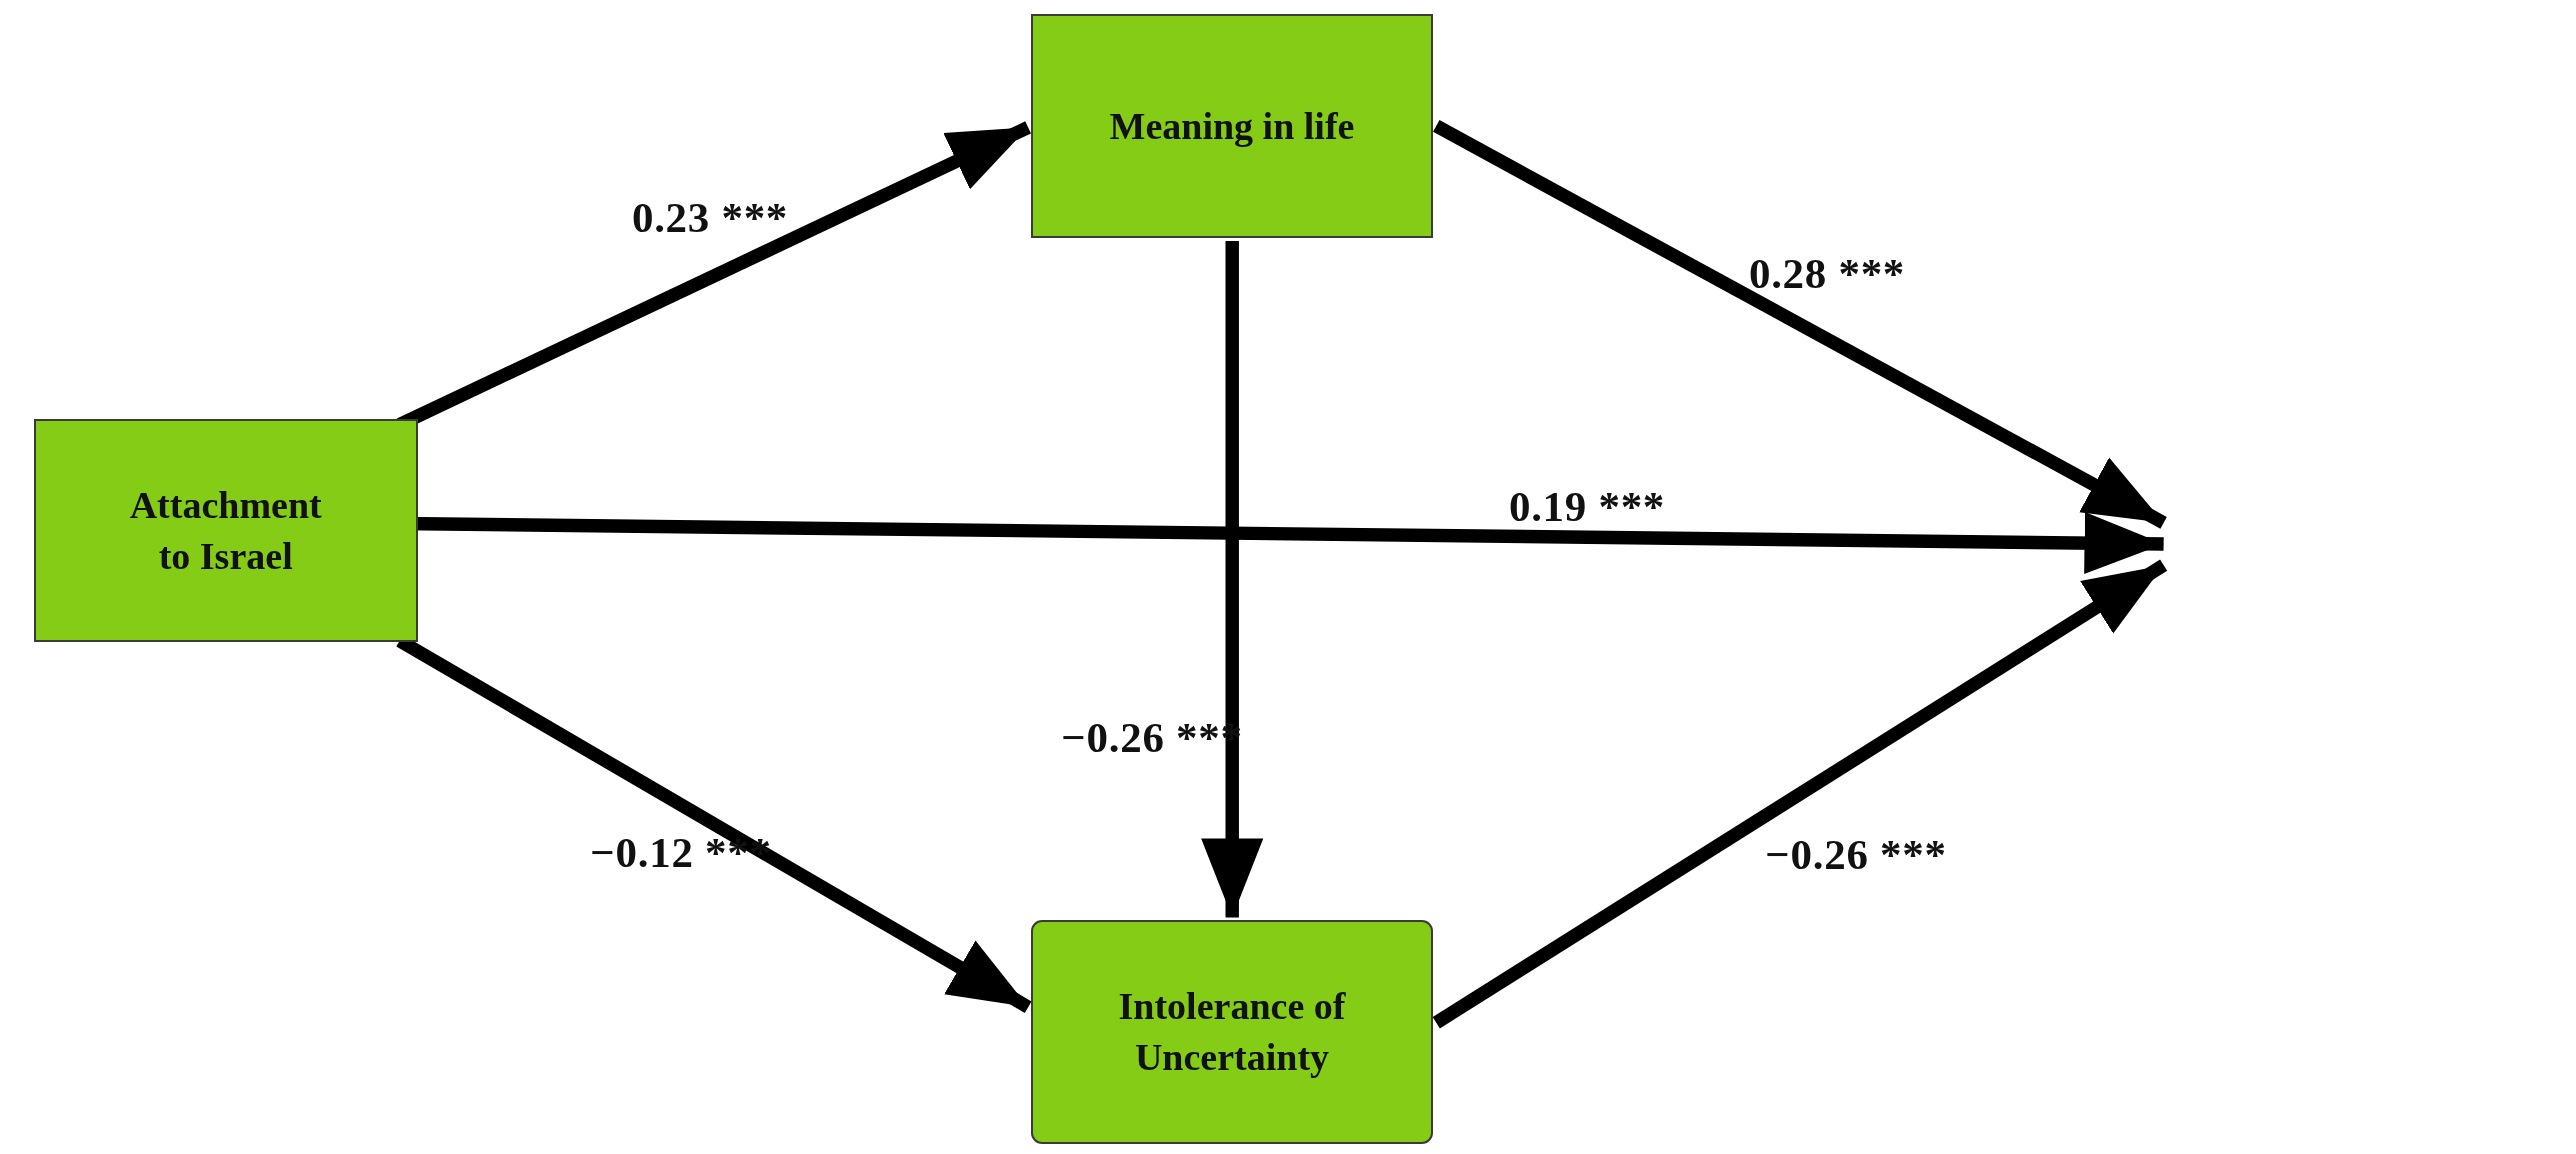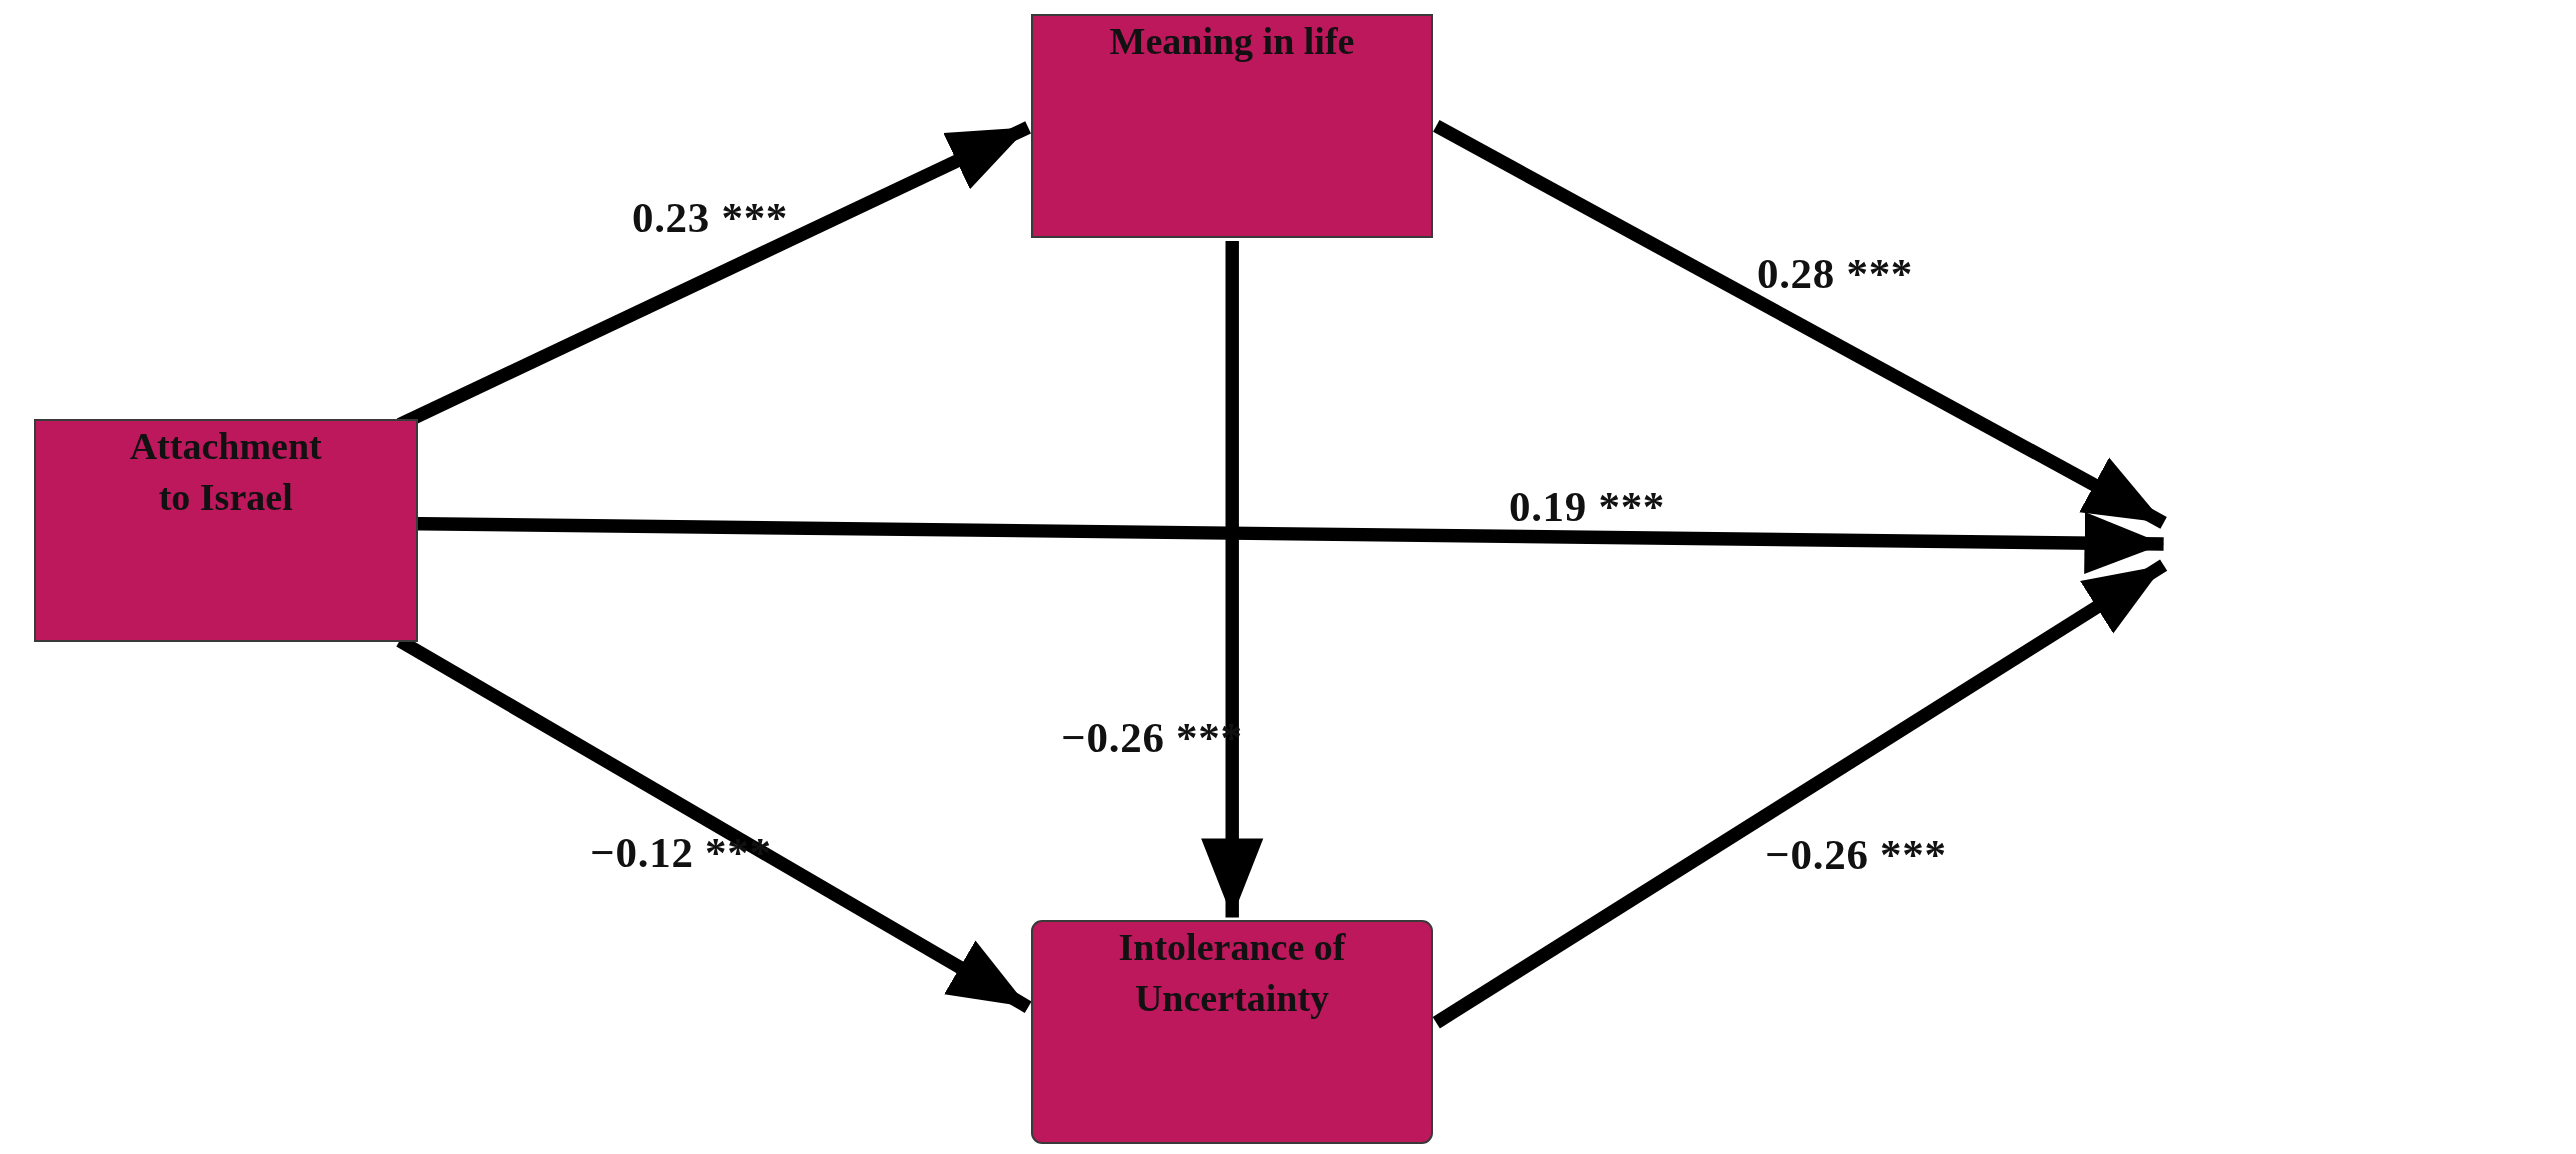--- a/index.html
+++ b/index.html
@@ -23,23 +23,24 @@
     height: 1155px;
     z-index: 1;
   }
   .arrows-layer line {
     stroke: #000000;
     stroke-width: 19;
   }
   .node {
     position: absolute;
     z-index: 2;
-    background: #be185d;
+    background: #84cc16;
     border: 2.1px solid #3a3a3a;
     display: flex;
+    align-items: center;
     justify-content: center;
     text-align: center;
     font-weight: bold;
     font-size: 38px;
     line-height: 1.33;
     white-space: pre-line;
   }
   .node-attachment   { left: 12.7px;   top: 419px;  width: 380px; height: 219px; margin-left: 21px; }
   .node-meaning      { left: 1031px; top: 14px;   width: 398px; height: 220px; }
   .node-intolerance  { left: 1031px; top: 920px; width: 398px; height: 220px; border-radius: 11px; }
@@ -47,21 +48,21 @@
   .coef {
     position: absolute;
     z-index: 3;
     transform: translate(-50%, -50%);
     font-weight: bold;
     font-size: 43px;
     white-space: nowrap;
     letter-spacing: 0.7px;
   }
   .coef-am  { left: 710px; top: 217px; }
-  .coef-mm  { left: 1827px; top: 273px; margin-left: 8px; }
+  .coef-mm  { left: 1827px; top: 273px; }
   .coef-amh { left: 1587px; top: 506px; }
   .coef-ai  { left: 654px;  top: 852px; margin-left: 27px; }
   .coef-mi  { left: 1152px; top: 737px; }
   .coef-im  { left: 1856px; top: 854px; }
 </style>
 </head>
 <body>
 
 <div class="figure">
 

